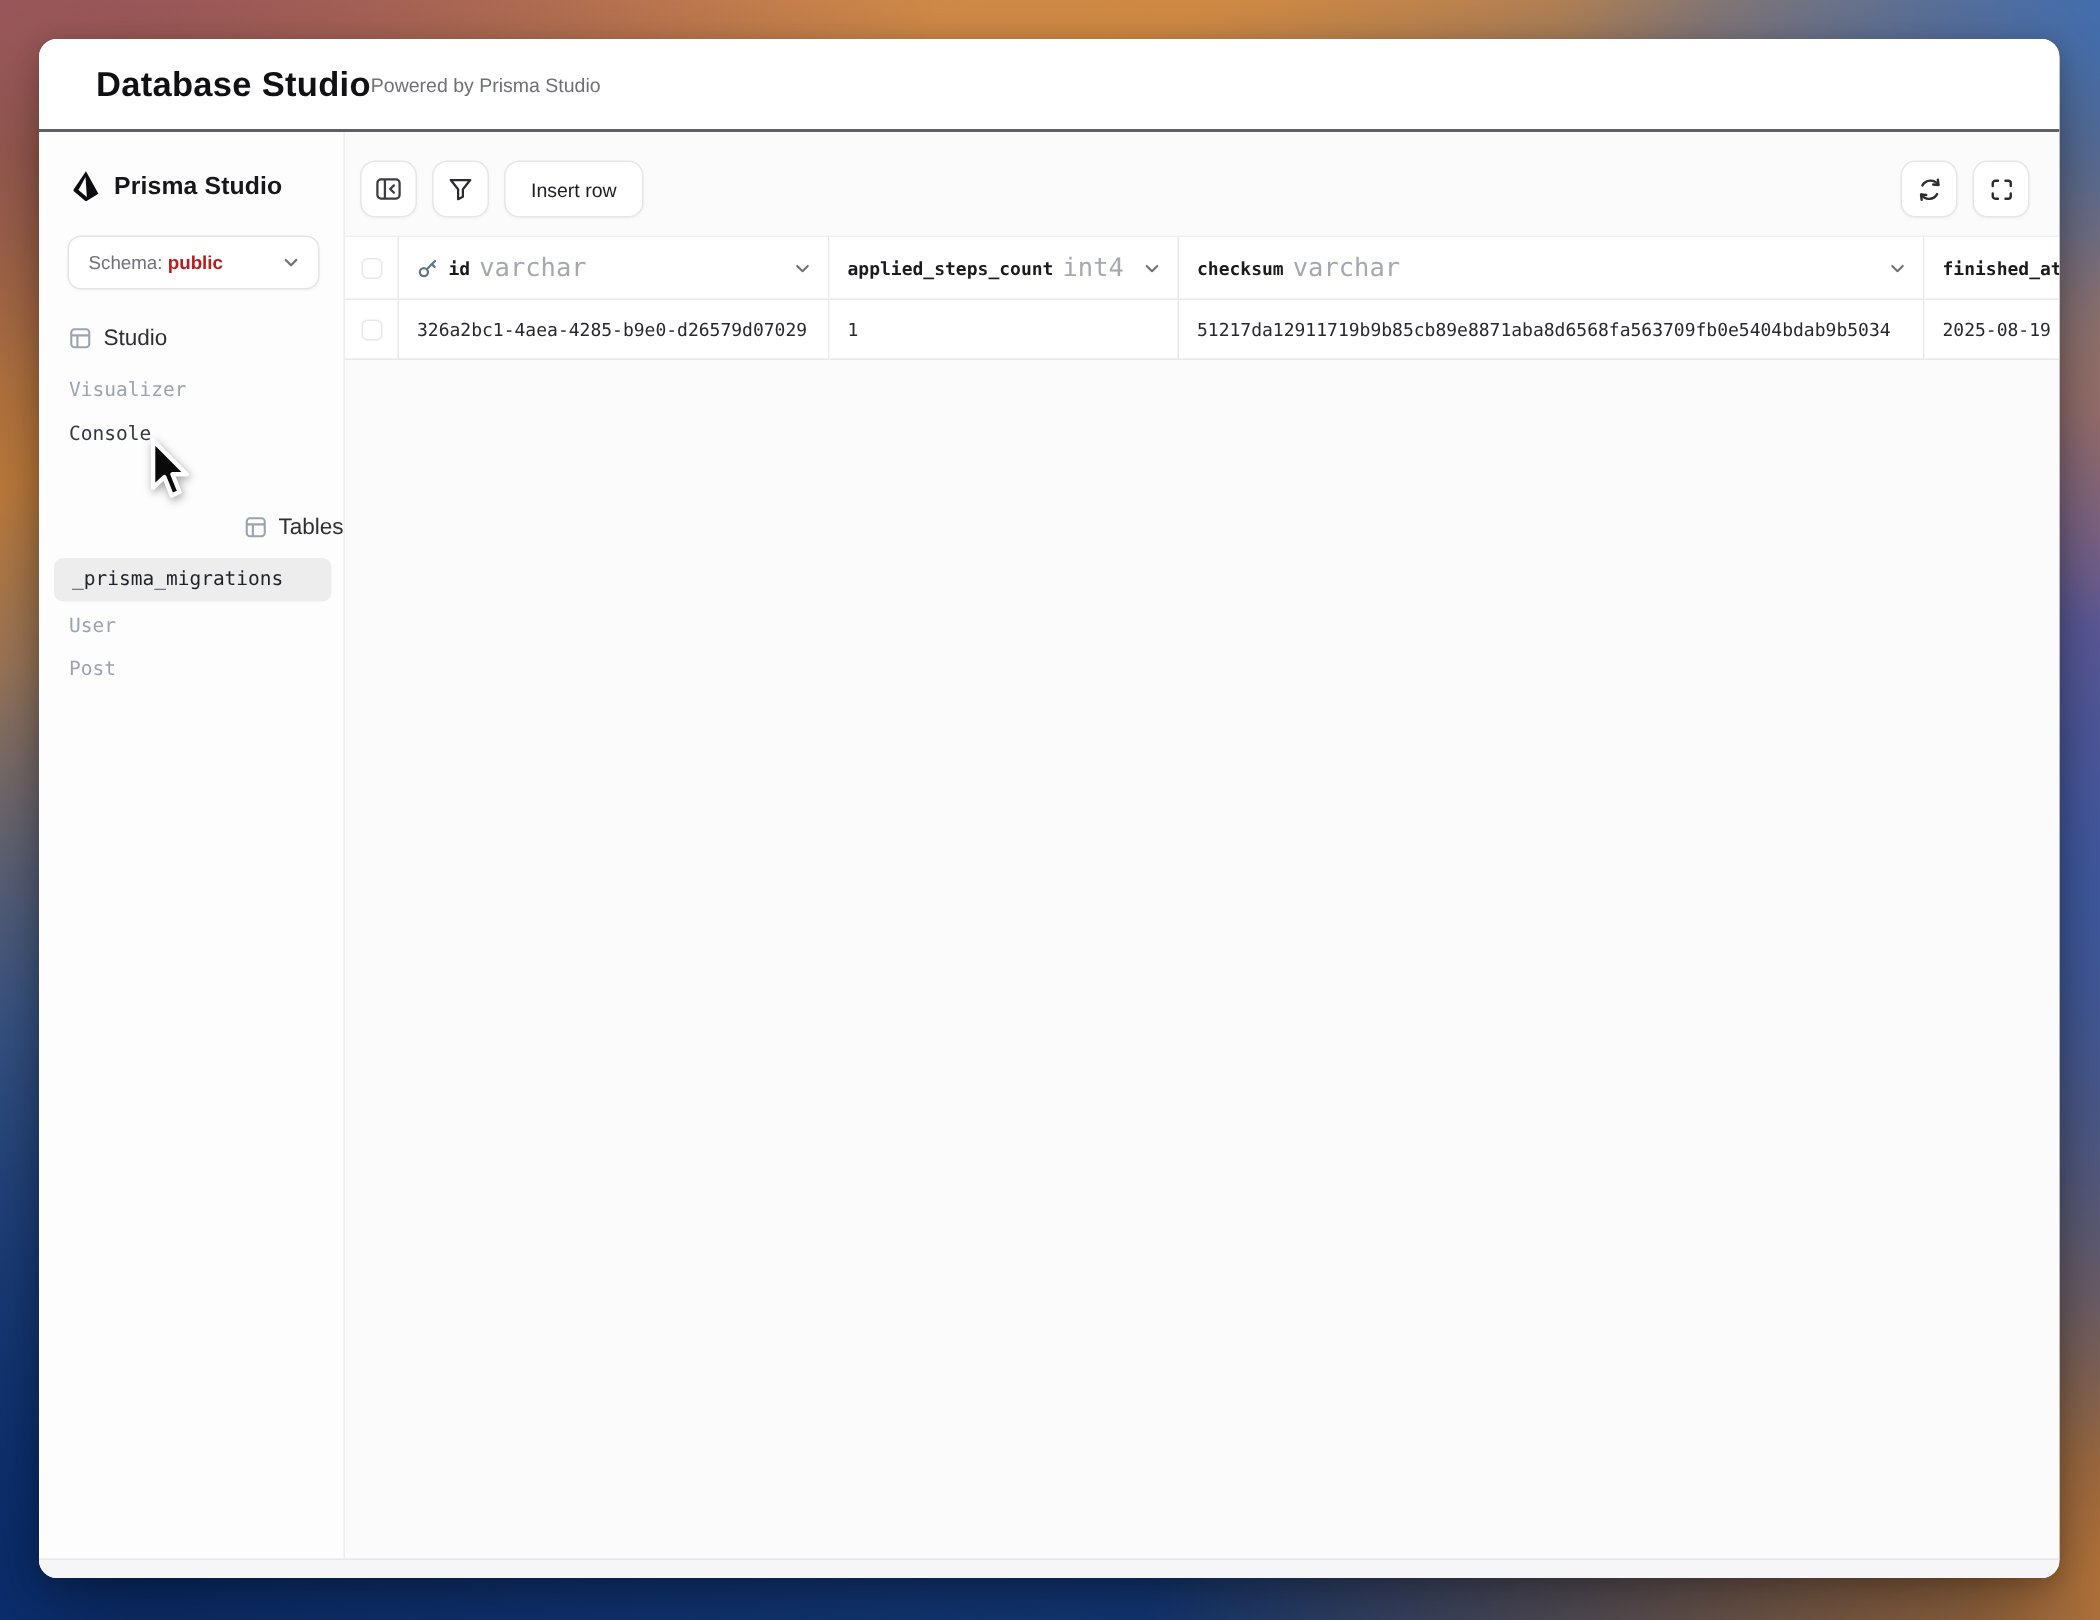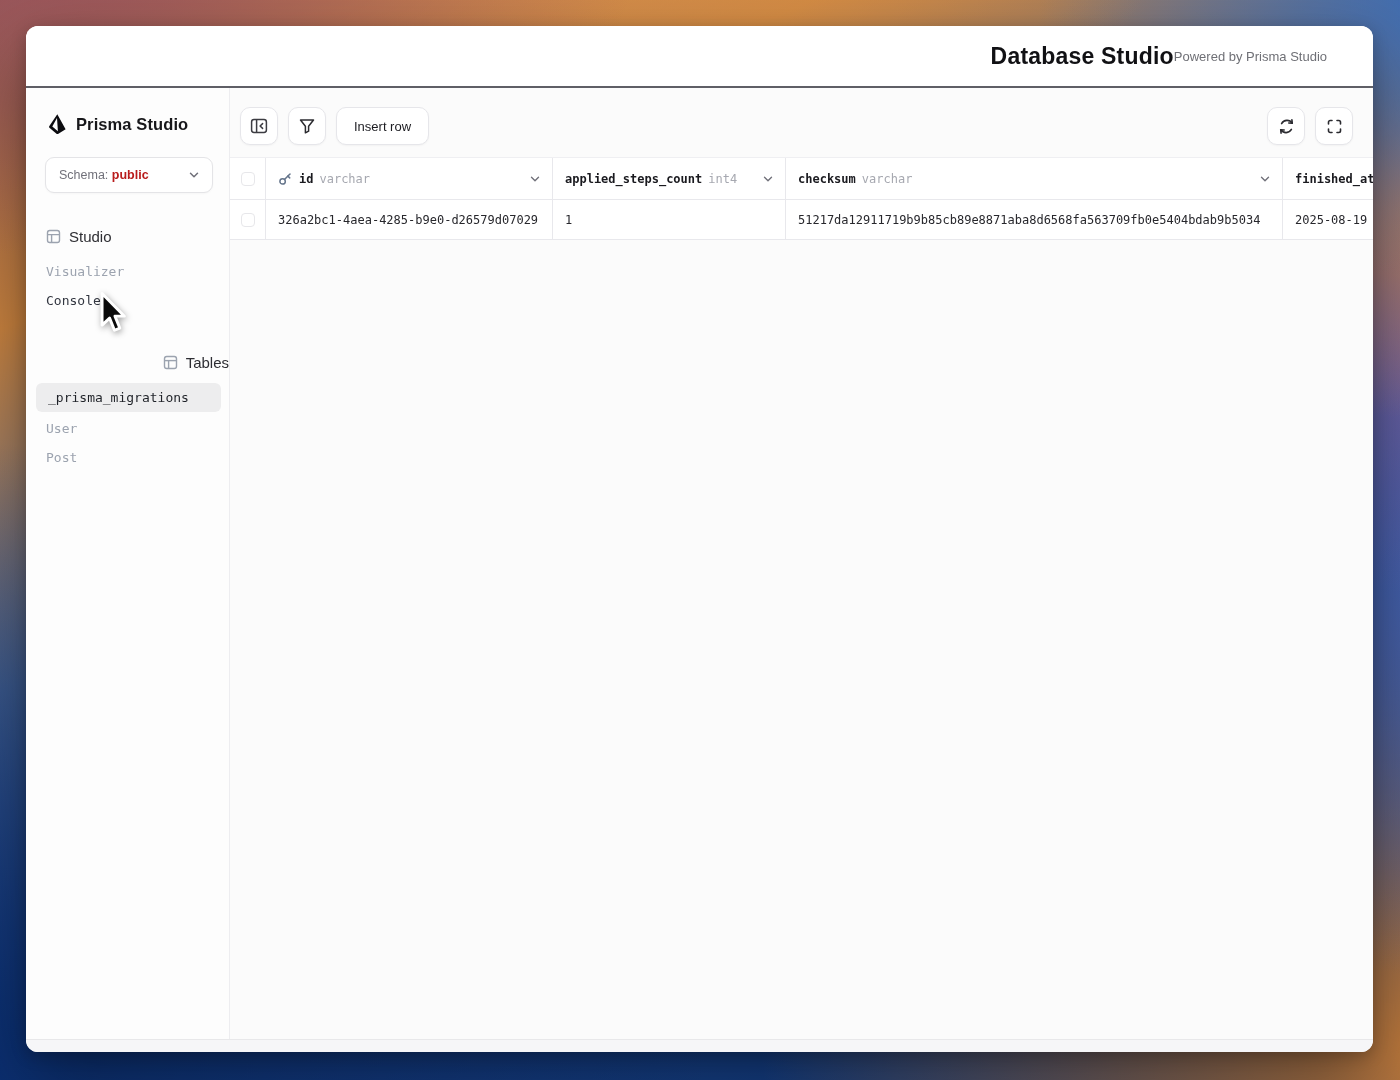--- a/index.html
+++ b/index.html
@@ -16,40 +16,40 @@
       radial-gradient(980px 720px at 102% 97%, rgba(193,122,58,1), rgba(193,122,58,0) 68%),
       radial-gradient(1100px 860px at -6% 98%, rgba(9,44,108,1), rgba(9,44,108,0) 72%),
       linear-gradient(158deg, #8d5a52 0%, #c8823f 20%, #57719c 42%, #1c4796 64%, #0e3674 100%);
   }
   .window {
     position: absolute; left: 26px; top: 26px; width: 1347px; height: 1026px;
     background: #fff; border-radius: 12px; overflow: hidden;
     box-shadow: 0 30px 70px rgba(0,0,0,.38), 0 4px 16px rgba(0,0,0,.22);
   }
   .win-header {
-    height: 62px; display: flex; align-items: center; justify-content: flex-end;
+    height: 62px; display: flex; align-items: center; justify-content: flex-start;
     padding: 0 46px 0 38px; background: #fff; border-bottom: 2px solid #5f5f66;
   }
   .win-title { font-size: 23px; font-weight: bold; color: #111114; letter-spacing: .2px; }
   .powered-by { font-size: 13px; color: #6f7076; }
 
   .win-body { display: flex; height: 951px; }
 
   
   .sidebar { width: 204px; min-width: 204px; background: #fdfdfd; border-right: 1px solid #ededf0; padding-top: 22px; }
   .brand { display: flex; align-items: center; gap: 9px; padding-left: 20px; height: 28px; }
   .brand-label { font-size: 16.5px; font-weight: 600; color: #17171a; letter-spacing: .1px; }
   .schema-select {
     margin: 19px 16px 0 19px; height: 36px; border: 1px solid #e4e4e7; border-radius: 9px;
     background: #fff; display: flex; align-items: center; justify-content: space-between;
     padding: 0 11px 0 13px; cursor: pointer; box-shadow: 0 1px 2px rgba(0,0,0,.03);
   }
   .schema-text { font-size: 12.5px; color: #71717a; }
   .schema-value { color: #b91c1c; font-weight: 600; }
-  .side-section-hdr { display: flex; align-items: center; gap: 8px; padding-left: 20px; margin-top: 32px; height: 22px; }
+  .side-section-hdr { display: flex; align-items: center; gap: 8px; padding-left: 20px; margin-top: 21px; height: 22px; }
   .side-section-hdr .lbl { font-size: 15px; color: #2e2e33; }
   .side-items { margin-top: 10px; }
   .side-item {
     font-family: "DejaVu Sans Mono", monospace; font-size: 13px; color: #9ca3af;
     padding: 7px 20px; cursor: pointer; white-space: nowrap;
   }
   .side-item.hovered { color: #333741; }
   .side-item.selected {
     color: #1f2228; background: #ededee; border-radius: 6px;
     margin: 0 8px 2px 10px; padding: 7px 12px;
@@ -76,21 +76,21 @@
   }
   .hdr .cell { height: 42px; cursor: pointer; }
   .datarow .cell { height: 40px; }
   .col-check { width: 36px; justify-content: center; padding: 0; }
   .col-id { width: 287px; }
   .col-steps { width: 233px; }
   .col-checksum { width: 497px; }
   .col-finished { width: 240px; }
   .mono { font-family: "DejaVu Sans Mono", monospace; font-size: 12px; color: #27272c; }
   .hdr .name { font-family: "DejaVu Sans Mono", monospace; font-size: 12px; font-weight: bold; color: #1a1a1f; margin-right: 6px; }
-  .hdr .type { font-family: "DejaVu Sans Mono", monospace; font-size: 12px; color: #a6a8b0; }
+  .hdr .type { font-family: "DejaVu Sans Mono", monospace; font-size: 17px; color: #a6a8b0; }
   .hdr .spacer { flex: 1; }
   .checkbox { width: 14px; height: 14px; border: 1px solid #e7e7ea; border-radius: 4px; background: #fff; }
   .keyicon { margin-right: 7px; display: flex; }
 
   .win-footer {
     position: absolute; left: 0; right: 0; bottom: 0; height: 13px;
     background: #f6f6f8; border-top: 1px solid #e8e8ea;
   }
 
   .cursor { position: absolute; left: 96px; top: 291px; z-index: 50; filter: drop-shadow(1px 2px 3px rgba(0,0,0,.35)); }

